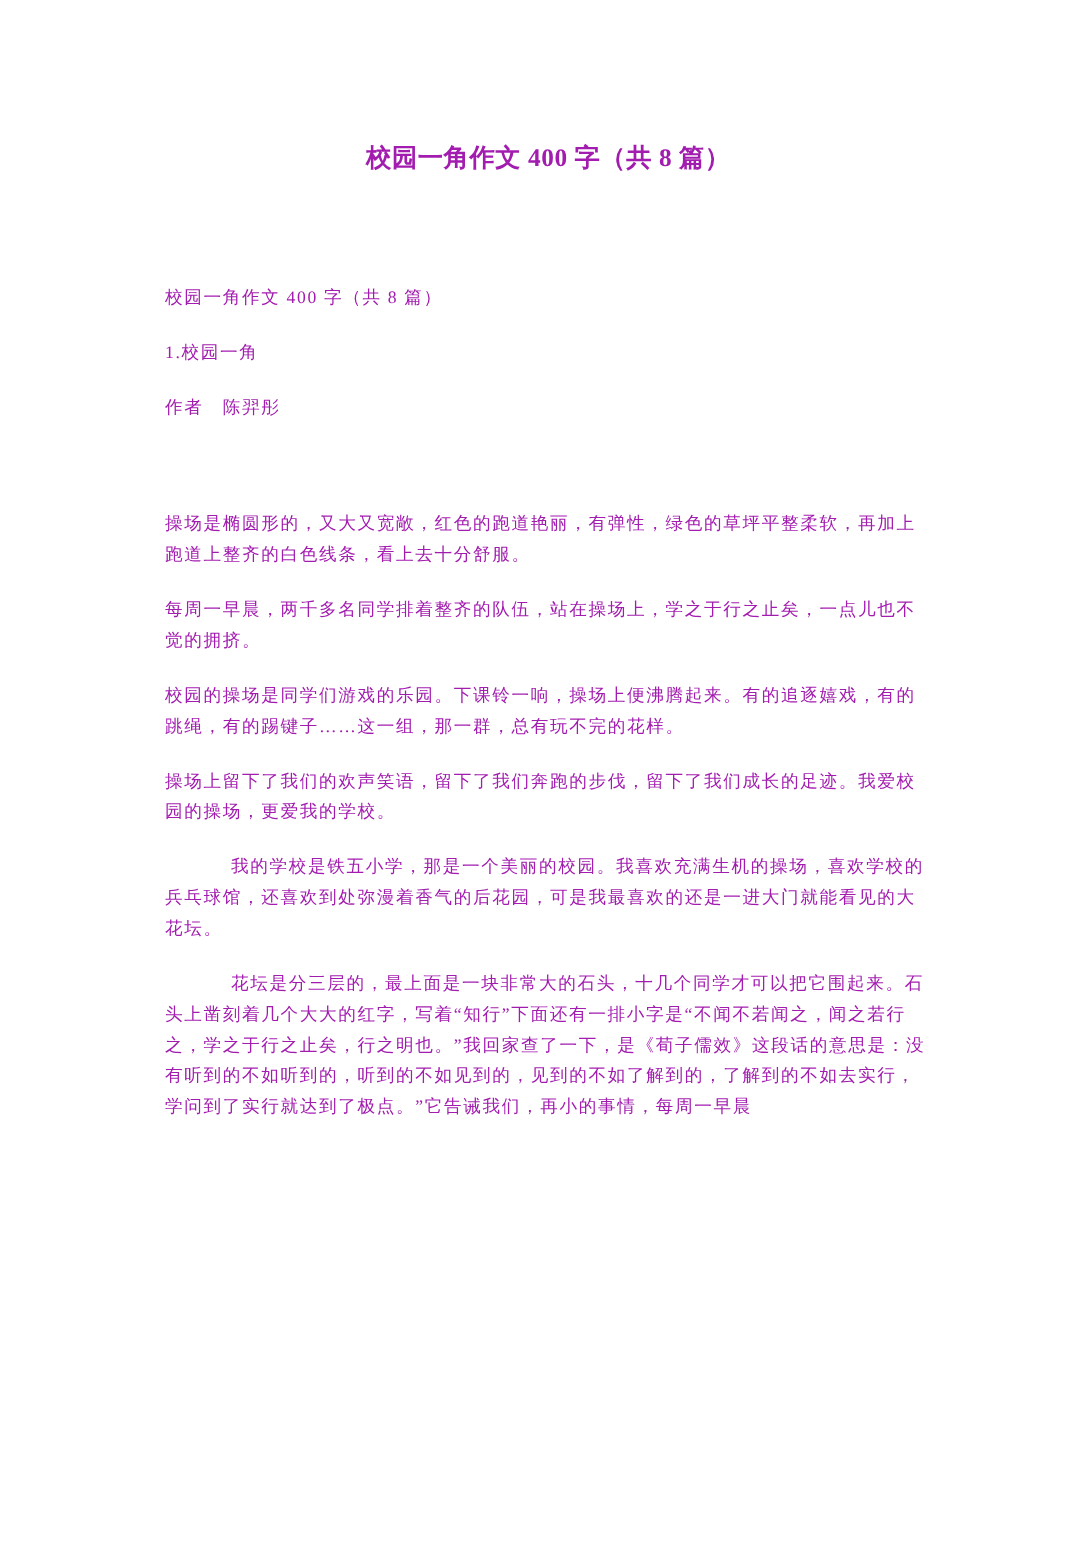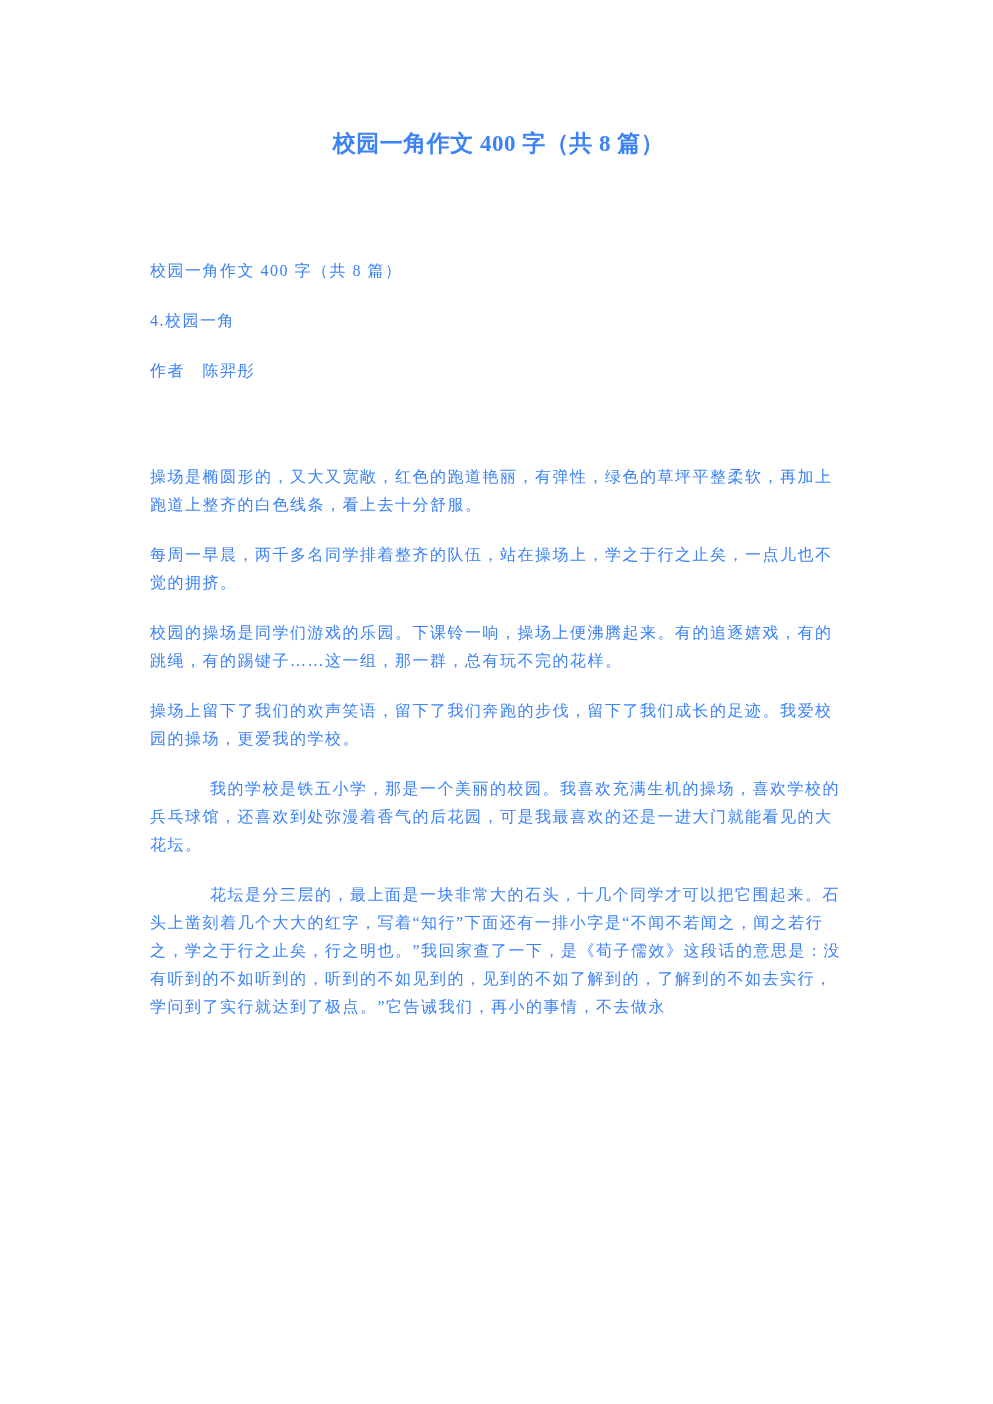--- a/index.html
+++ b/index.html
@@ -2,21 +2,21 @@
 <html><head>
 <meta charset="utf-8">
 <style>
   * { box-sizing: border-box; }
   html, body { margin: 0; padding: 0; background: #ffffff; }
   .page {
     position: relative;
     width: 993px;
     height: 1404px;
     background: #ffffff;
-    color: #3b82f6;
+    color: #a21caf;
     font-family: "Liberation Serif", "DejaVu Serif", serif;
     overflow: hidden;
   }
   .content {
     margin-left: 150px;
     width: 697px;
   }
   .doc-title {
     margin: 0;
     padding-top: 130px;
@@ -42,33 +42,33 @@
 </head>
 <body>
 
 <div class="page">
   <div class="content">
 
     <h1 class="doc-title">校园一角作文 400 字（共 8 篇）</h1>
 
     <p class="line subtitle">校园一角作文 400 字（共 8 篇）</p>
 
-    <h2 class="sec-heading">4.校园一角</h2>
+    <h2 class="sec-heading">1.校园一角</h2>
 
     <p class="line author-line">作者　陈羿彤</p>
 
 
     <p class="para">操场是椭圆形的，又大又宽敞，红色的跑道艳丽，有弹性，绿色的草坪平整柔软，再加上跑道上整齐的白色线条，看上去十分舒服。</p>
 
     <p class="para">每周一早晨，两千多名同学排着整齐的队伍，站在操场上，学之于行之止矣，一点儿也不觉的拥挤。</p>
 
     <p class="para">校园的操场是同学们游戏的乐园。下课铃一响，操场上便沸腾起来。有的追逐嬉戏，有的跳绳，有的踢键子……这一组，那一群，总有玩不完的花样。</p>
 
 
     <p class="para">操场上留下了我们的欢声笑语，留下了我们奔跑的步伐，留下了我们成长的足迹。我爱校园的操场，更爱我的学校。</p>
 
 
     <p class="para indent">我的学校是铁五小学，那是一个美丽的校园。我喜欢充满生机的操场，喜欢学校的兵乓球馆，还喜欢到处弥漫着香气的后花园，可是我最喜欢的还是一进大门就能看见的大花坛。</p>
 
-    <p class="para indent">花坛是分三层的，最上面是一块非常大的石头，十几个同学才可以把它围起来。石头上凿刻着几个大大的红字，写着“知行”下面还有一排小字是“不闻不若闻之，闻之若行之，学之于行之止矣，行之明也。”我回家查了一下，是《荀子儒效》这段话的意思是：没有听到的不如听到的，听到的不如见到的，见到的不如了解到的，了解到的不如去实行，学问到了实行就达到了极点。”它告诫我们，再小的事情，不去做永</p>
+    <p class="para indent">花坛是分三层的，最上面是一块非常大的石头，十几个同学才可以把它围起来。石头上凿刻着几个大大的红字，写着“知行”下面还有一排小字是“不闻不若闻之，闻之若行之，学之于行之止矣，行之明也。”我回家查了一下，是《荀子儒效》这段话的意思是：没有听到的不如听到的，听到的不如见到的，见到的不如了解到的，了解到的不如去实行，学问到了实行就达到了极点。”它告诫我们，再小的事情，每周一早晨</p>
 
   </div>
 </div>
 
 </body></html>

